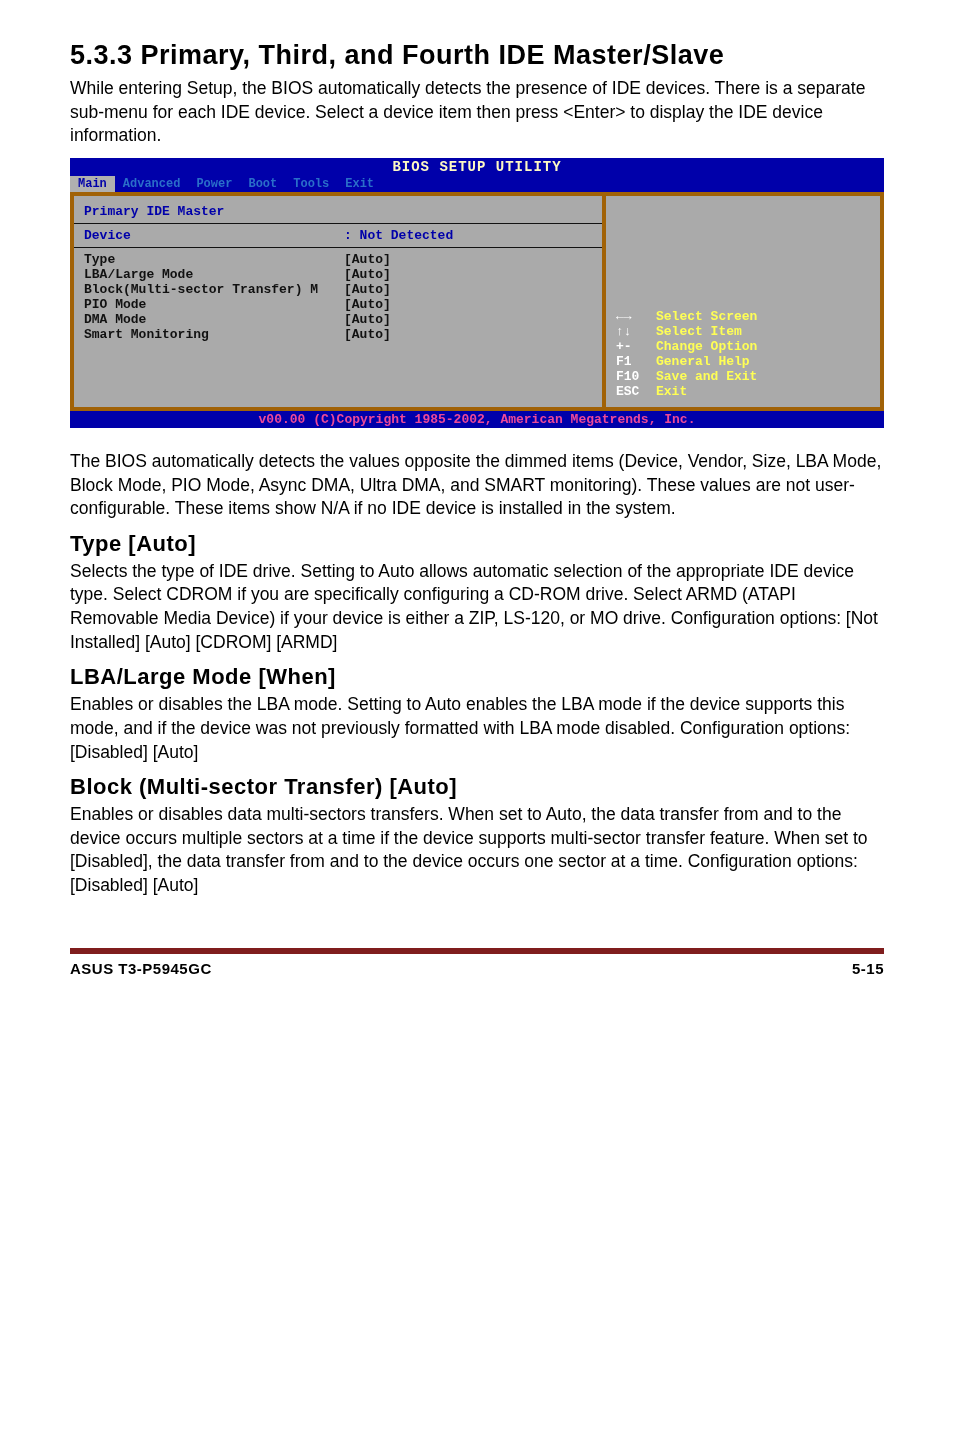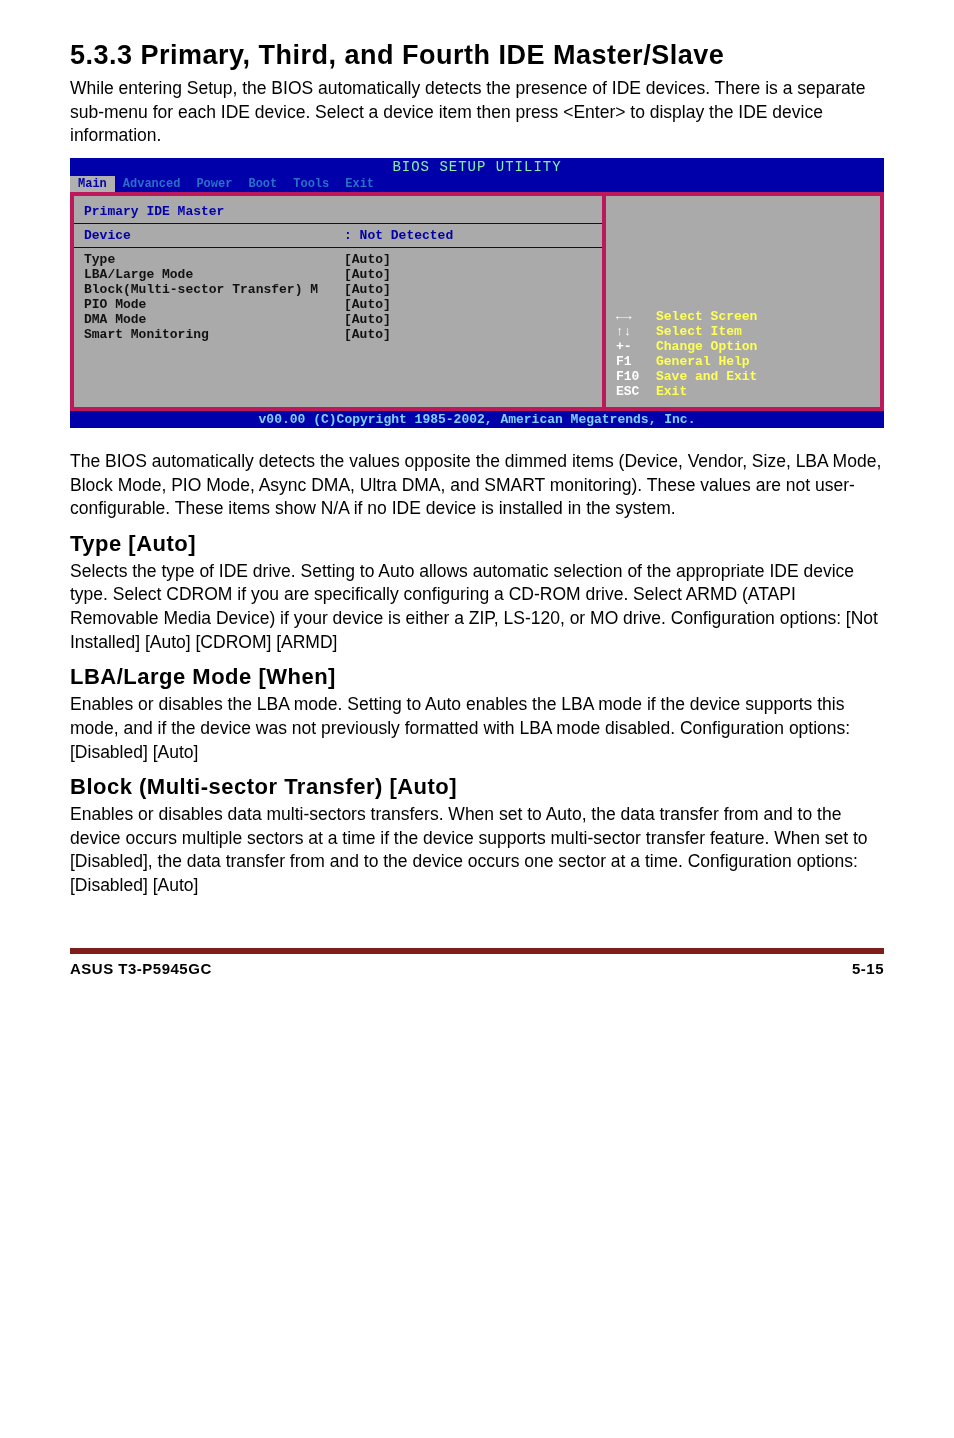--- a/index.html
+++ b/index.html
@@ -25,23 +25,23 @@
     h2.sub-heading {
       font-size: 22px;
       font-weight: bold;
       letter-spacing: 0.5px;
       margin-bottom: 3px;
     }
     
     .bios-wrapper { margin: 10px 0 22px 0; }
     .bios-title-bar {
       background: #0000aa;
-      color: #86efac;
+      color: #fef9c3;
       font-family: "Courier New", monospace;
-      font-weight: normal;
+      font-weight: bold;
       font-size: 14px;
       text-align: center;
       padding: 1px 0;
       letter-spacing: 1px;
     }
     .bios-tabs {
       display: flex;
       background: #0000aa;
       font-family: "Courier New", monospace;
       font-weight: bold;
@@ -49,21 +49,21 @@
       font-size: 12px;
     }
     .bios-tab {
       padding: 1px 8px;
       white-space: nowrap;
     }
     .bios-tab.inactive { color: #2a6fc9; }
     .bios-tab.active { background: #b0b0b0; color: #0000aa; }
     .bios-body {
       display: flex;
-      background: #be185d;
+      background: #a16207;
       padding: 4px;
       gap: 4px;
     }
     .bios-left, .bios-right {
       background: #aaaaaa;
       font-family: "Courier New", monospace;
       font-weight: bold;
       color: #111;
       font-size: 13px;
       padding: 8px 10px;
@@ -77,21 +77,21 @@
     }
     .bios-row { display:flex; }
     .bios-row .lbl { width: 260px; }
     .bios-row .val { }
     .bios-right .help-row { display:flex; }
     .bios-right .key { width: 40px; color:#fff; }
     .bios-right .txt { color:#ffff55; }
     .bios-right-spacer { height: 105px; }
     .bios-footer {
       background:#0000aa;
-      color:#7dd3fc;
+      color:#ec4899;
       font-family:"Courier New", monospace;
       font-weight:bold;
       font-size:13px;
       text-align:center;
       padding: 1px 15px;
     }
     
     .page-footer {
       border-top: 6px solid #7f1d1d;
       margin-top: 50px;

